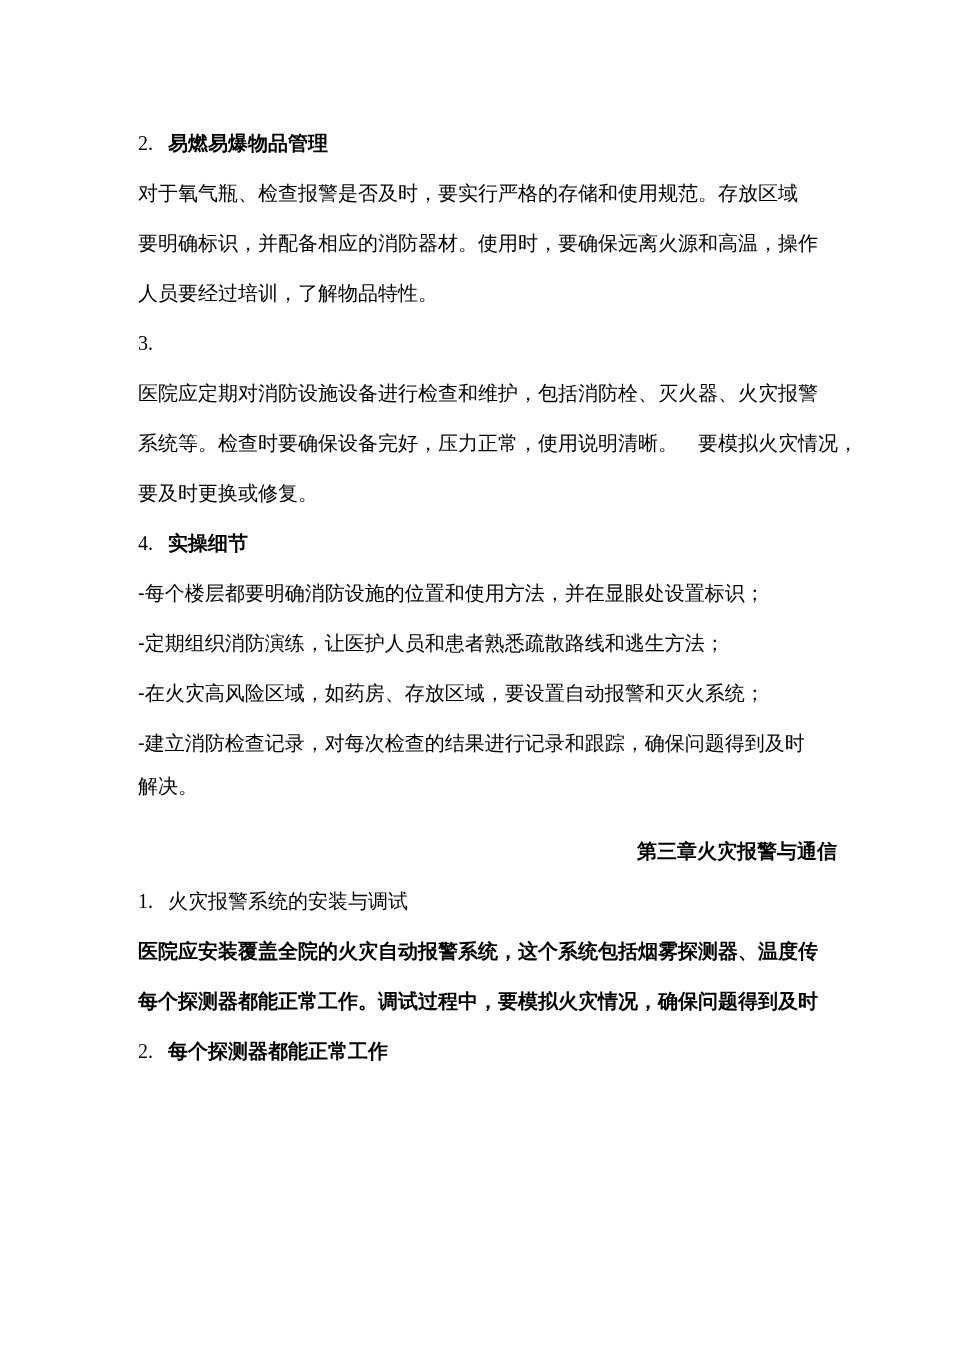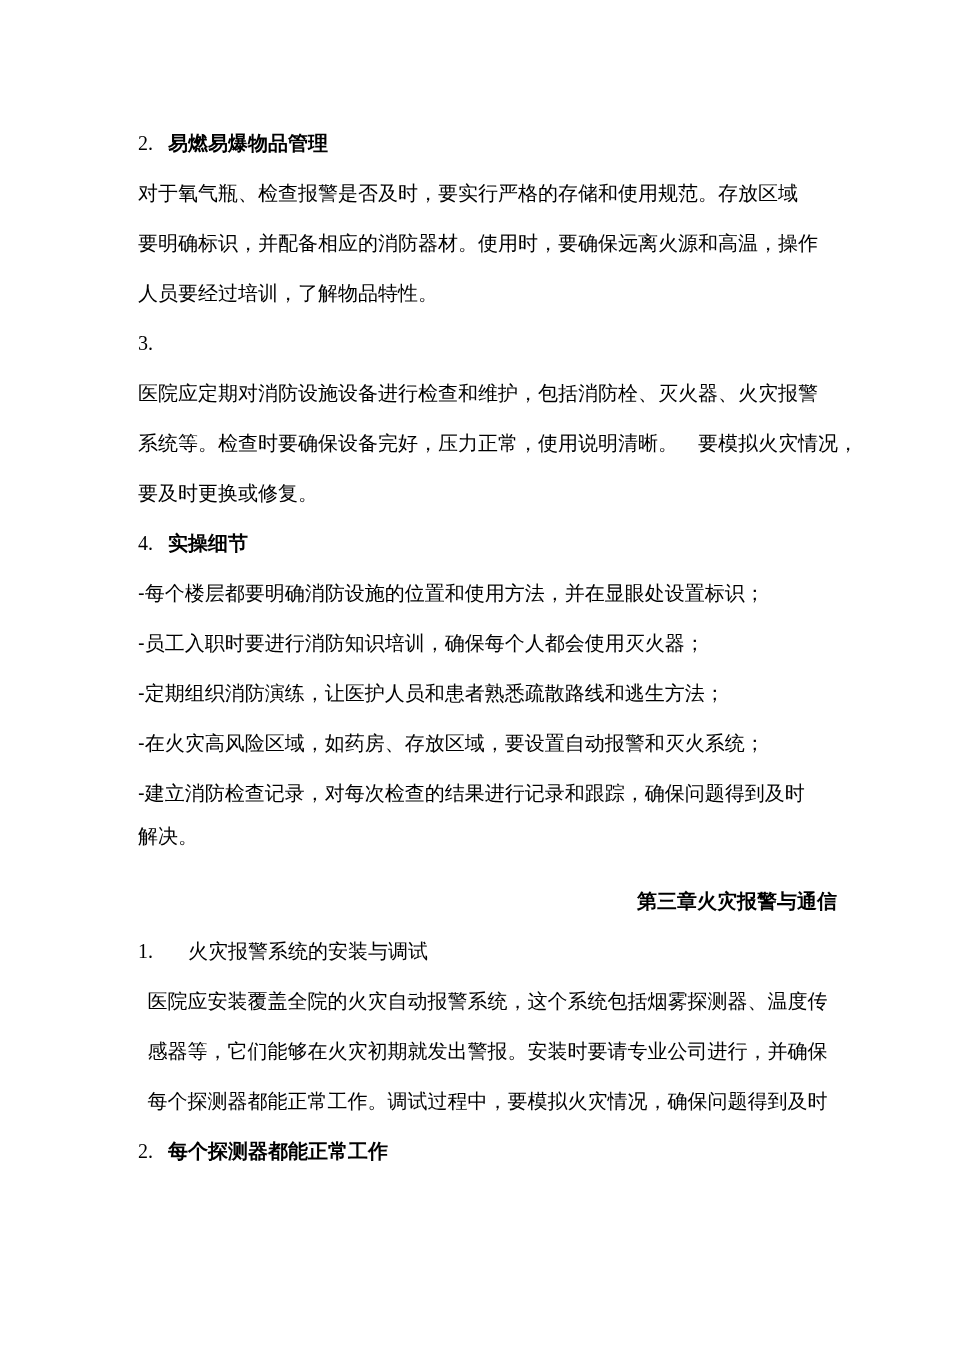--- a/index.html
+++ b/index.html
@@ -30,58 +30,54 @@
   }
   .line.short {
     height: 36px;
   }
   .line.chapter {
     margin-top: 22px;
     font-weight: 700;
     justify-content: flex-end;
   }
   .line.bold {
-    font-weight: 400;
-    justify-content: center;
+    font-weight: 700;
   }
   .numbered .num {
     font-family: "Liberation Serif", "DejaVu Serif", serif;
     font-size: 20px;
     flex: 0 0 30px;
     width: 30px;
     font-weight: 400;
   }
   .numbered .title {
     font-weight: 700;
   }
   .numbered.plain-title .title {
     font-weight: 400;
-    margin-left: 20px;
   }
 </style>
 </head>
 <body>
 
 <div class="page">
   <div class="doc">
       <div class="line numbered"><span class="num">2.</span><span class="title">易燃易爆物品管理</span></div>
       <div class="line"><span class="txt">对于氧气瓶、检查报警是否及时，要实行严格的存储和使用规范。存放区域</span></div>
       <div class="line"><span class="txt">要明确标识，并配备相应的消防器材。使用时，要确保远离火源和高温，操作</span></div>
       <div class="line"><span class="txt">人员要经过培训，了解物品特性。</span></div>
       <div class="line numbered"><span class="num">3.</span></div>
       <div class="line"><span class="txt">医院应定期对消防设施设备进行检查和维护，包括消防栓、灭火器、火灾报警</span></div>
       <div class="line"><span class="txt">系统等。检查时要确保设备完好，压力正常，使用说明清晰。　要模拟火灾情况，</span></div>
       <div class="line"><span class="txt">要及时更换或修复。</span></div>
       <div class="line numbered"><span class="num">4.</span><span class="title">实操细节</span></div>
       <div class="line"><span class="txt">-每个楼层都要明确消防设施的位置和使用方法，并在显眼处设置标识；</span></div>
-      <div class="line"><span class="txt">-员工入职时要进行消防知识培训，确保每个人都会使用灭火器；</span></div>
       <div class="line"><span class="txt">-定期组织消防演练，让医护人员和患者熟悉疏散路线和逃生方法；</span></div>
       <div class="line"><span class="txt">-在火灾高风险区域，如药房、存放区域，要设置自动报警和灭火系统；</span></div>
       <div class="line"><span class="txt">-建立消防检查记录，对每次检查的结果进行记录和跟踪，确保问题得到及时</span></div>
       <div class="line short"><span class="txt">解决。</span></div>
       <div class="line chapter"><span class="txt">第三章火灾报警与通信</span></div>
       <div class="line numbered plain-title"><span class="num">1.</span><span class="title">火灾报警系统的安装与调试</span></div>
       <div class="line bold"><span class="txt">医院应安装覆盖全院的火灾自动报警系统，这个系统包括烟雾探测器、温度传</span></div>
-      <div class="line bold"><span class="txt">感器等，它们能够在火灾初期就发出警报。安装时要请专业公司进行，并确保</span></div>
       <div class="line bold"><span class="txt">每个探测器都能正常工作。调试过程中，要模拟火灾情况，确保问题得到及时</span></div>
       <div class="line numbered"><span class="num">2.</span><span class="title">每个探测器都能正常工作</span></div>
     </div>
 </div>
 
 </body></html>

